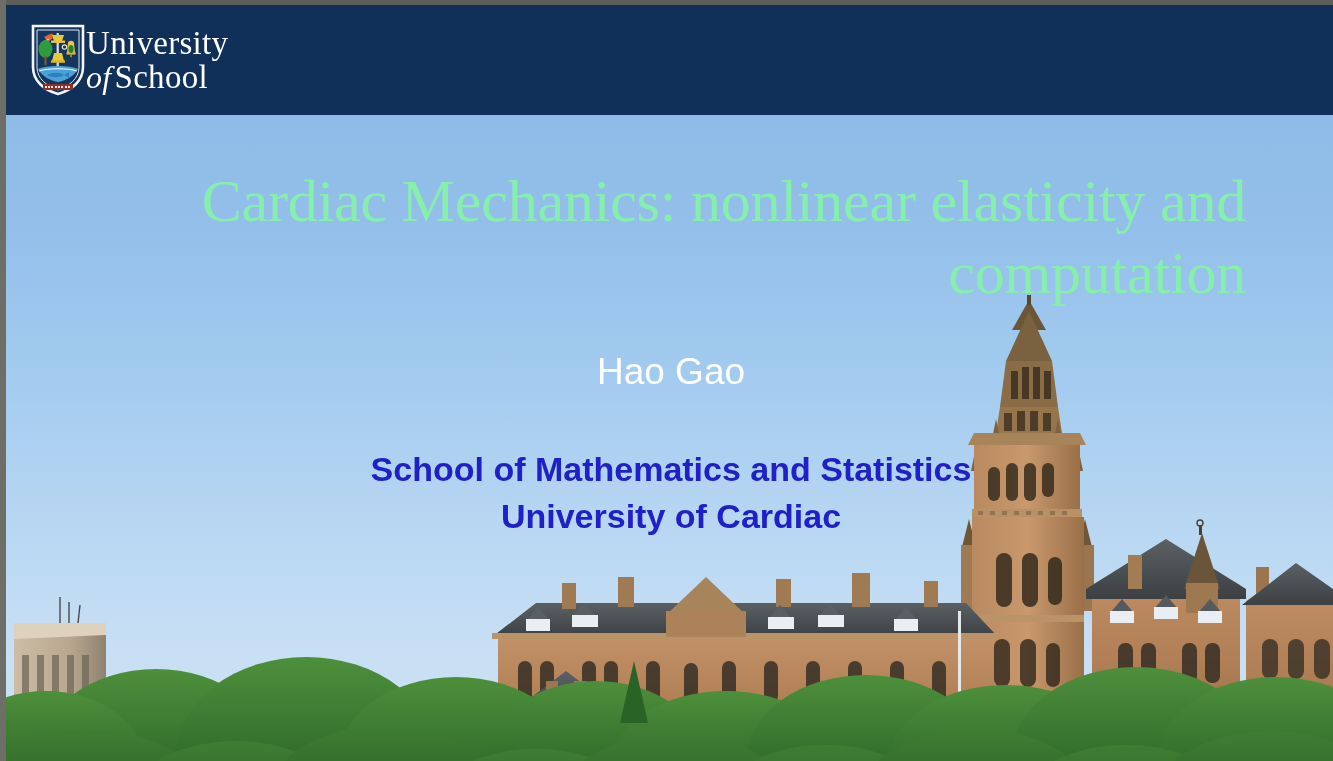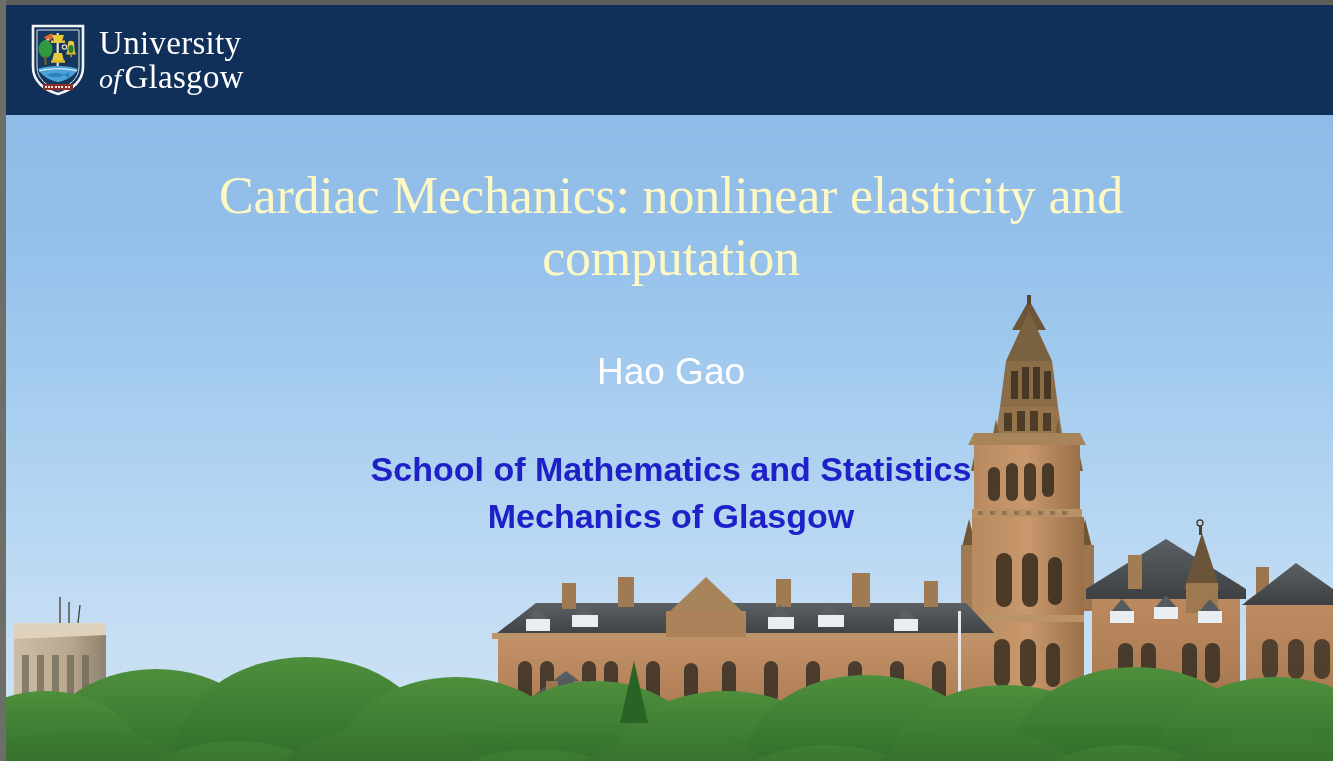--- a/index.html
+++ b/index.html
@@ -45,21 +45,20 @@
     left: 6px; top: 5px;
     width: 1327px; height: 110px;
     background: #10305a;
     z-index: 30;
   }
   #brandbar-inner {
     position: absolute;
     left: 24px; top: 18px;
     display: flex;
     align-items: center;
-    gap: 13px;
   }
   #crest { display:block; }
   .wordmark {
     display: flex;
     flex-direction: column;
     justify-content: center;
     color: #ffffff;
     line-height: 1.0;
   }
   .wm-line1 {
@@ -70,21 +69,21 @@
   }
   .wm-line2 {
     font-family: "Liberation Serif", serif;
     font-size: 33px;
     letter-spacing: 0.3px;
     color: #ffffff;
     margin-top: 1px;
   }
   .wm-of {
     font-style: italic;
-    font-size: 28px;
+    font-size: 32px;
     padding-right: 3px;
   }
 
   
   #photo {
     position: absolute;
     left: 6px; top: 115px;
     width: 1327px; height: 646px;
     overflow: hidden;
     z-index: 5;
@@ -107,25 +106,25 @@
     position: absolute;
     left: 6px; top: 115px;
     width: 1327px; height: 646px;
     z-index: 20;
     pointer-events: none;
   }
   #title {
     position: absolute;
     left: 90px; top: 50px;
     width: 1150px;
-    text-align: center;
+    text-align: right;
     font-family: "Liberation Serif", serif;
-    font-size: 52px;
+    font-size: 60px;
     line-height: 1.20;
-    color: #fef9c3;
+    color: #86efac;
     letter-spacing: -0.2px;
   }
   #author {
     position: absolute;
     left: 90px; top: 236px;
     width: 1150px;
     text-align: center;
     font-family: "Liberation Sans", sans-serif;
     font-size: 37px;
     color: #ffffff;
@@ -445,21 +444,21 @@
 
       <rect x="0" y="726" width="1327" height="30" fill="#16300f" opacity="0.55"></rect>
     </svg>
   </div>
 
   <div id="textblock">
     <div id="title">Cardiac Mechanics: nonlinear elasticity and computation</div>
     <div id="author">Hao Gao</div>
     <div id="affiliation">
       <div>School of Mathematics and Statistics</div>
-      <div>Mechanics of Glasgow</div>
+      <div>University of Cardiac</div>
     </div>
   </div>
 
   <div id="brandbar">
     <div id="brandbar-inner">
 
       <svg id="crest" width="56" height="74" viewBox="0 0 56 74">
         <path d="M3 3 L53 3 L53 44 C53 58 42 67 28 71 C14 67 3 58 3 44 Z" fill="#13345f" stroke="#f4f4f4" stroke-width="2.6"></path>
         <path d="M7 7 L49 7 L49 44 C49 56 39 63 28 67 C17 63 7 56 7 44 Z" fill="#14365f" stroke="#dfe4ea" stroke-width="1"></path>
 
@@ -508,20 +507,20 @@
             <rect x="28" y="63" width="2" height="2"></rect>
             <rect x="31" y="63" width="2" height="2"></rect>
             <rect x="35" y="63" width="2" height="2"></rect>
             <rect x="38" y="63" width="2" height="2"></rect>
           </g>
         </g>
       </svg>
 
       <div class="wordmark">
         <div class="wm-line1">University</div>
-        <div class="wm-line2"><span class="wm-of">of</span><span>Glasgow</span></div>
+        <div class="wm-line2"><span class="wm-of">of</span><span>School</span></div>
       </div>
     </div>
   </div>
 
   <div id="bezel-top"></div>
   <div id="bezel-left"></div>
 </div>
 
 </body></html>

